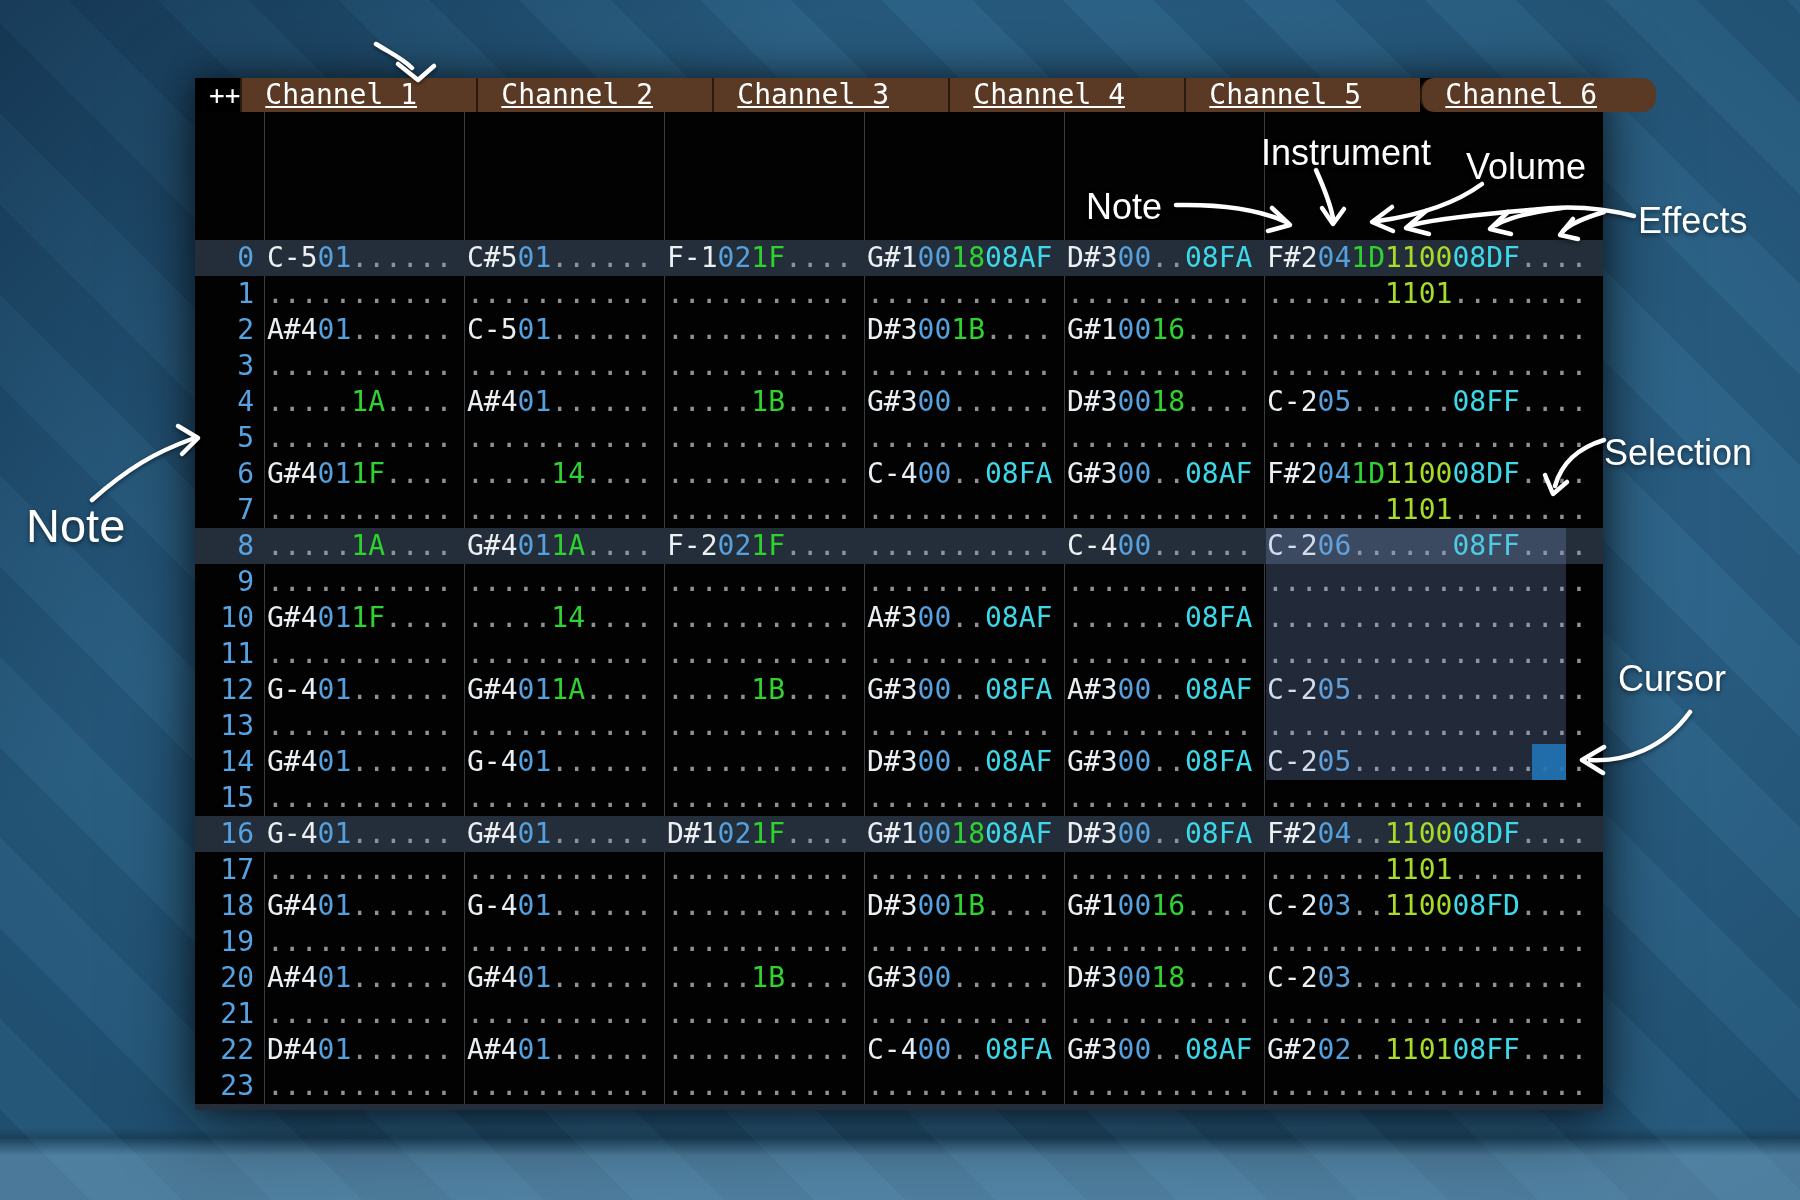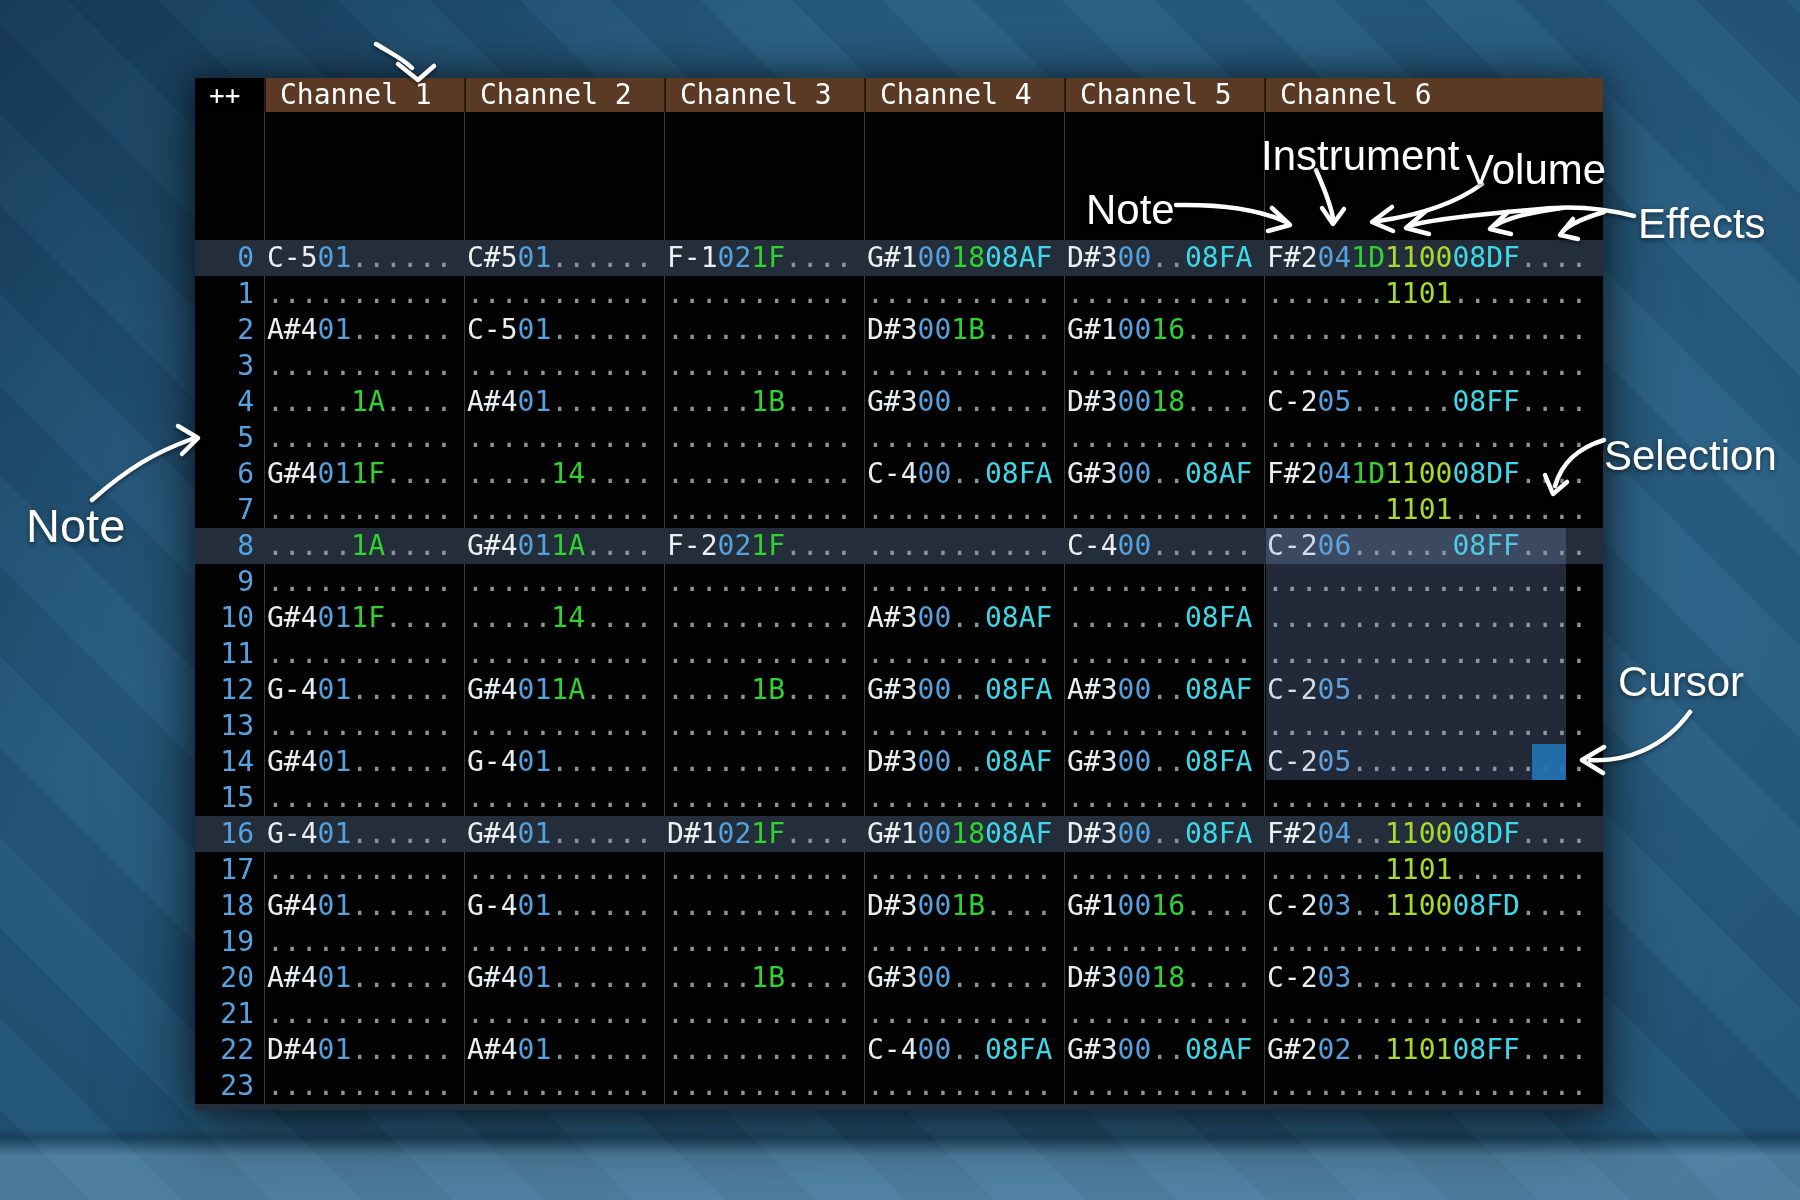--- a/index.html
+++ b/index.html
@@ -16,44 +16,44 @@
   .bg-sheen{position:absolute;inset:0;
       background:linear-gradient(to bottom, rgba(0,0,0,0) 0 94%,
         rgba(0,0,0,.18) 94.8%, rgba(160,205,235,.34) 96.3% 100%);}
   
   .window{position:absolute;left:195px;top:78px;width:1408px;height:1032px;
           background:var(--winBg);
           box-shadow:0 14px 70px rgba(0,0,0,.6), 0 0 28px rgba(0,0,0,.45);}
   .hdr{position:absolute;left:0;top:0;right:0;height:34px;display:flex;
        font-size:28px;line-height:34px;color:#fff;}
   .hdr .corner{width:69px;background:#000;padding-left:14px;box-sizing:border-box;font-size:26px;}
-  .hdr .chh{background:var(--headerBg);box-sizing:border-box;width:200px;
-            padding-left:14px;border-left:2px solid rgba(0,0,0,.55);white-space:pre;}
-  .hdr .chh.last{flex:1;}
+  .hdr .chh{background:var(--headerBg);box-sizing:border-box;width:236px;
+            padding-left:23px;border-left:2px solid rgba(0,0,0,.55);white-space:pre;text-decoration:underline;}
+  .hdr .chh.last{flex:1;border-radius:14px;}
   .grid{position:absolute;left:0;top:34px;right:0;bottom:0;overflow:hidden;}
   .sep{position:absolute;top:0;bottom:0;width:1px;background:#3a3d40;z-index:1;}
   
   .rows{position:absolute;left:0;right:0;top:128px;z-index:2;}
   .prow{display:flex;height:36px;line-height:36px;font-size:28px;white-space:pre;}
   .prow.hl{background:var(--hlRow);}
   .rn{width:69px;box-sizing:border-box;text-align:right;padding-right:10px;color:var(--rowNum);}
   .cell{width:200px;box-sizing:border-box;padding-left:3px;overflow:hidden;}
   .cell.c6{flex:1;}
   .f-note{color:var(--note);} .f-instr{color:var(--instr);} .f-vol{color:var(--vol);}
   .f-fx{color:var(--fxCyan);} .f-fxl{color:var(--fxLime);} .f-dot{color:var(--dots);}
   .selection{position:absolute;left:1071px;top:416px;width:300px;height:252px;
              background:var(--selection);z-index:3;}
   .cursor{position:absolute;left:1337px;top:632px;width:34px;height:36px;
           background:var(--cursor);z-index:4;}
   
   .ann{position:absolute;color:var(--annotation);z-index:10;
        font-family:"Liberation Sans","DejaVu Sans",sans-serif;
        text-shadow:0 2px 5px rgba(0,0,0,.55);white-space:nowrap;}
   .ann.big{font-size:47px;}
-  .ann.small{font-size:42px;}
+  .ann.small{font-size:36px;}
   #arrows{position:absolute;inset:0;z-index:9;pointer-events:none;
           filter:drop-shadow(0 2px 2px rgba(0,0,0,.45));}
   #arrows path{stroke:#fff;stroke-width:4.5;fill:none;stroke-linecap:round;stroke-linejoin:round;}
 </style>
 </head>
 <body>
 
 <div id="stage">
   <div class="bg"></div>
   <div class="bg-vignette"></div>

